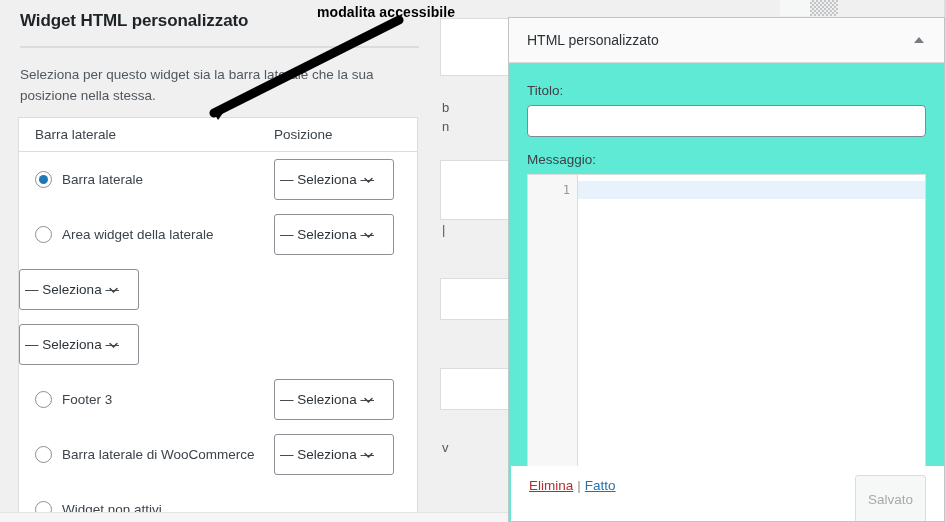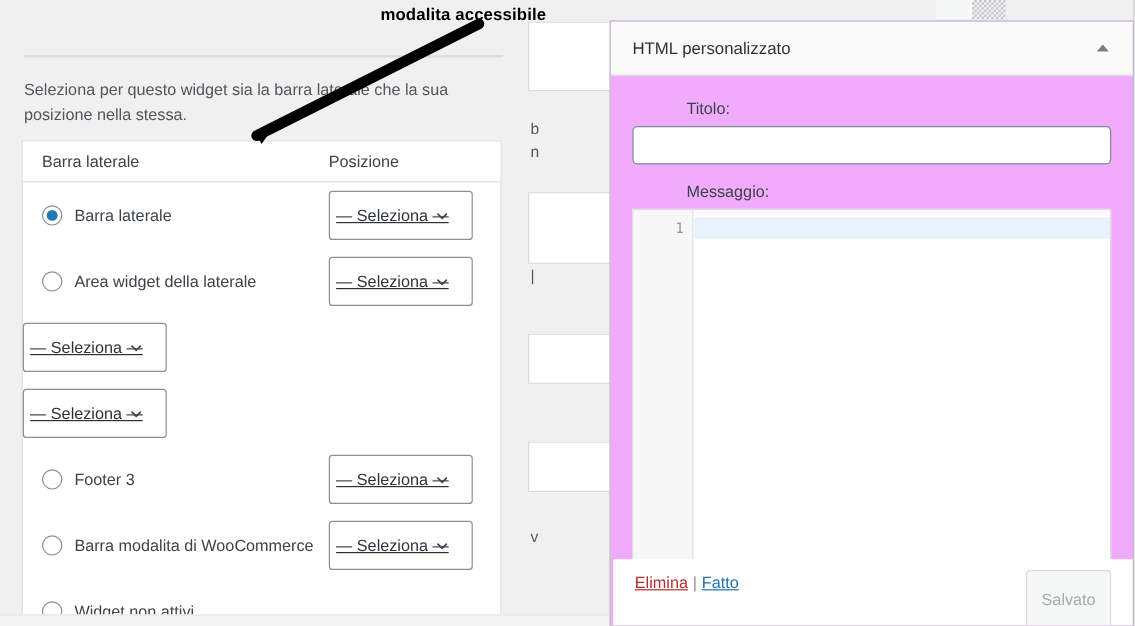--- a/index.html
+++ b/index.html
@@ -140,21 +140,20 @@
     border: 1px solid #8c8f94;
     border-radius: 3px;
     background: #fff;
     box-sizing: border-box;
     display: flex;
     align-items: center;
     justify-content: center;
     position: relative;
     font-size: 13.5px;
     color: #2c3338;
-    text-decoration: underline;
   }
   .wp-select .sel-text {
     padding-right: 14px;
     white-space: nowrap;
   }
   .wp-select .caret {
     position: absolute;
     right: 20px;
     top: 17px;
     width: 9px;
@@ -207,21 +206,21 @@
     background: #dcdcde;
   }
 
   
   .right-panel {
     position: absolute;
     left: 508px;
     top: 17px;
     width: 437px;
     height: 505px;
-    background: #f0abfc;
+    background: #5eead4;
     border: 1px solid #c3c4c7;
     box-sizing: border-box;
     overflow: hidden;
   }
   .panel-header {
     position: relative;
     height: 45px;
     background: #fafafa;
     border-bottom: 1px solid #dcdcde;
     display: flex;
@@ -248,21 +247,20 @@
 
   .panel-body {
     position: relative;
     padding: 20px 18px 0 18px;
     box-sizing: border-box;
   }
   .field-label {
     font-size: 13.5px;
     color: #3c434a;
     margin-bottom: 7px;
-    margin-left: 45px;
   }
   .text-input {
     width: 399px;
     height: 32px;
     border: 1px solid #7e8993;
     border-radius: 4px;
     background: #fff;
     box-sizing: border-box;
     font-size: 14px;
     color: #2c3338;
@@ -379,20 +377,21 @@
     margin-left: 33px;
   }
 </style>
 </head>
 <body>
 
 <div class="screen">
 
   <div class="left-panel">
 
+    <div class="left-title">Widget HTML personalizzato</div>
     <div class="left-divider"></div>
     <div class="left-desc">Seleziona per questo widget sia la barra laterale che la sua posizione nella stessa.</div>
 
     <div class="sidebar-table">
       <div class="table-head">
         <div class="th col-name">Barra laterale</div>
         <div class="th col-pos">Posizione</div>
       </div>
       <div class="table-body" id="table-body">
           <div class="trow">
@@ -463,21 +462,21 @@
                   <svg width="9" height="7" viewBox="0 0 9 7">
                     <path d="M1 1.4 L4.5 5 L8 1.4" stroke="#3c434a" stroke-width="1.4" fill="none" stroke-linecap="round"></path>
                   </svg>
                 </span>
               </div>
             </div>
           </div>
           <div class="trow">
             <div class="cell-name">
               <div class="radio"></div>
-              <span class="radio-label">Barra modalita di WooCommerce</span>
+              <span class="radio-label">Barra laterale di WooCommerce</span>
             </div>
             <div class="cell-pos">
               <div class="wp-select">
                 <span class="sel-text">— Seleziona —</span>
                 <span class="caret">
                   <svg width="9" height="7" viewBox="0 0 9 7">
                     <path d="M1 1.4 L4.5 5 L8 1.4" stroke="#3c434a" stroke-width="1.4" fill="none" stroke-linecap="round"></path>
                   </svg>
                 </span>
               </div>

